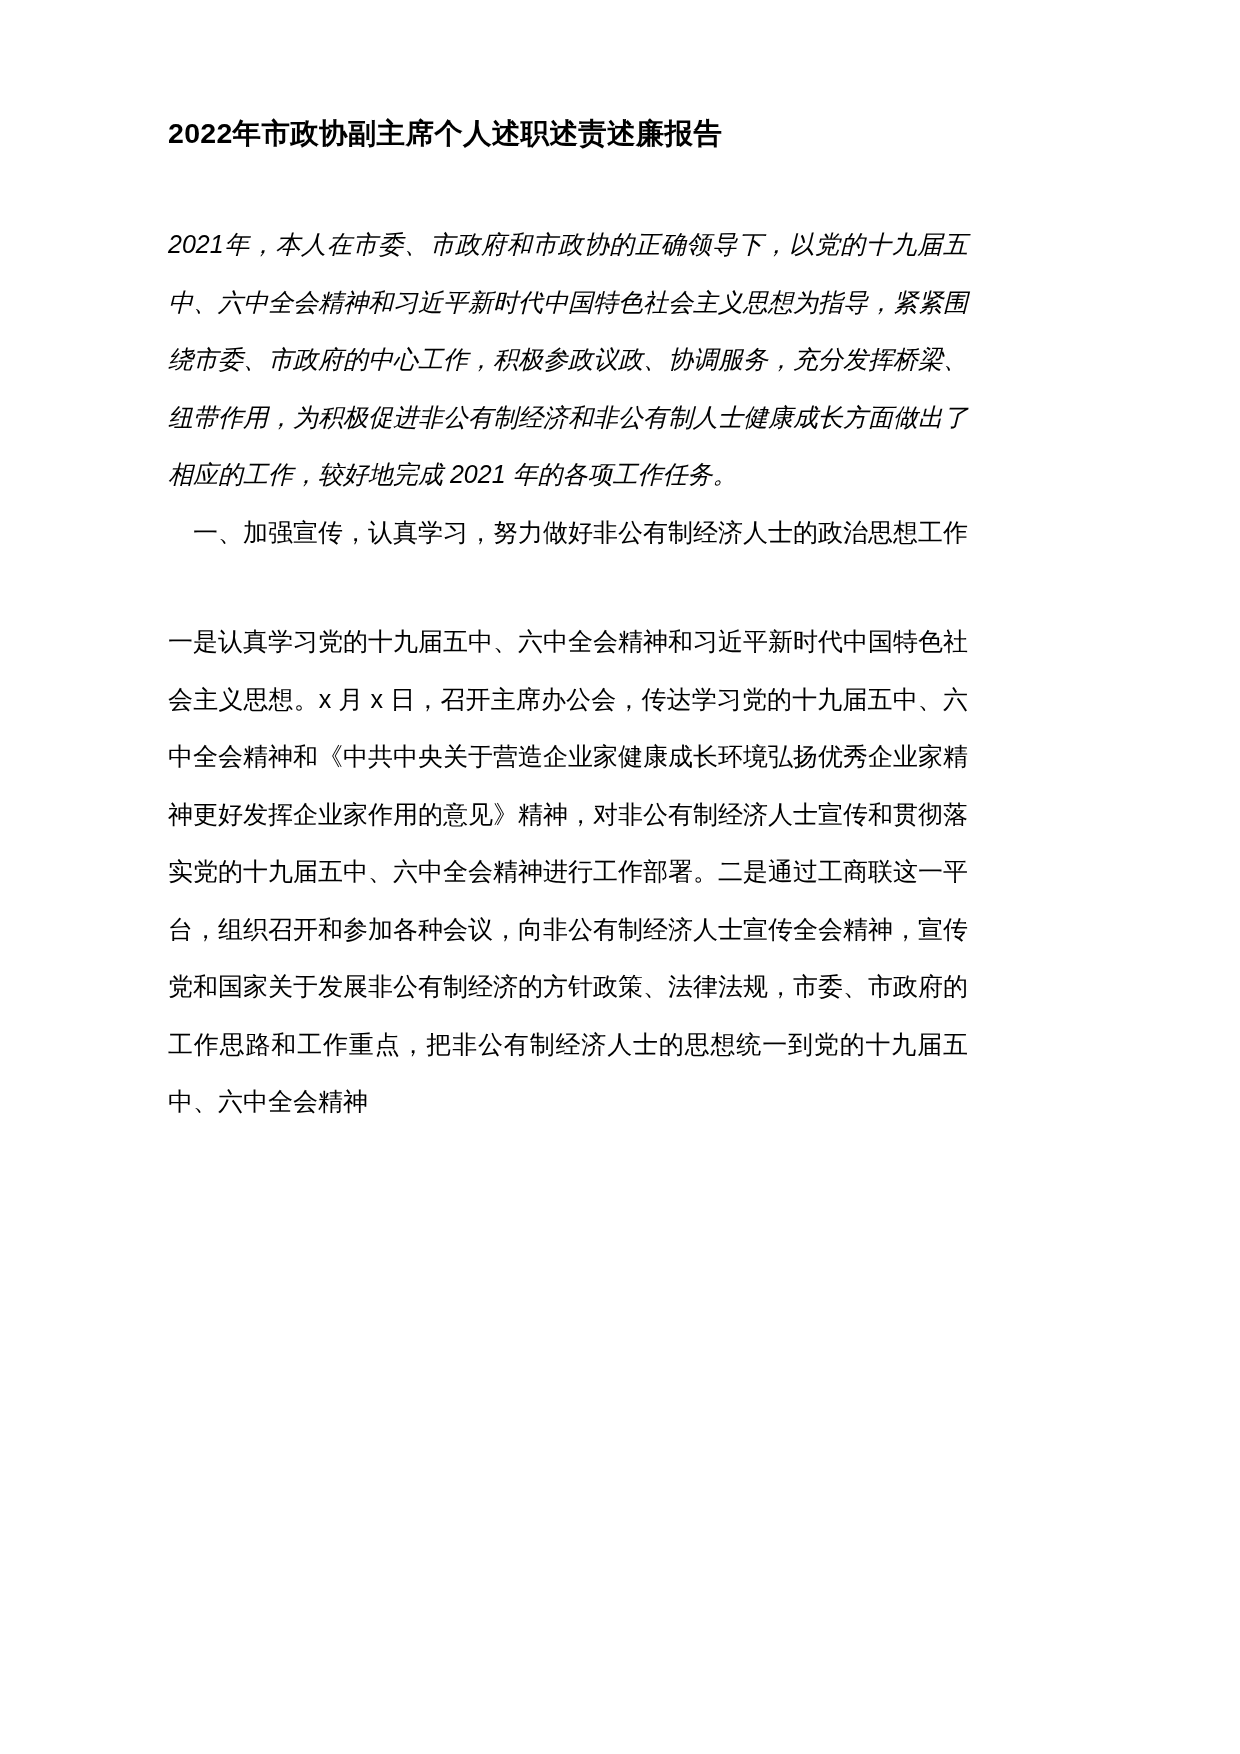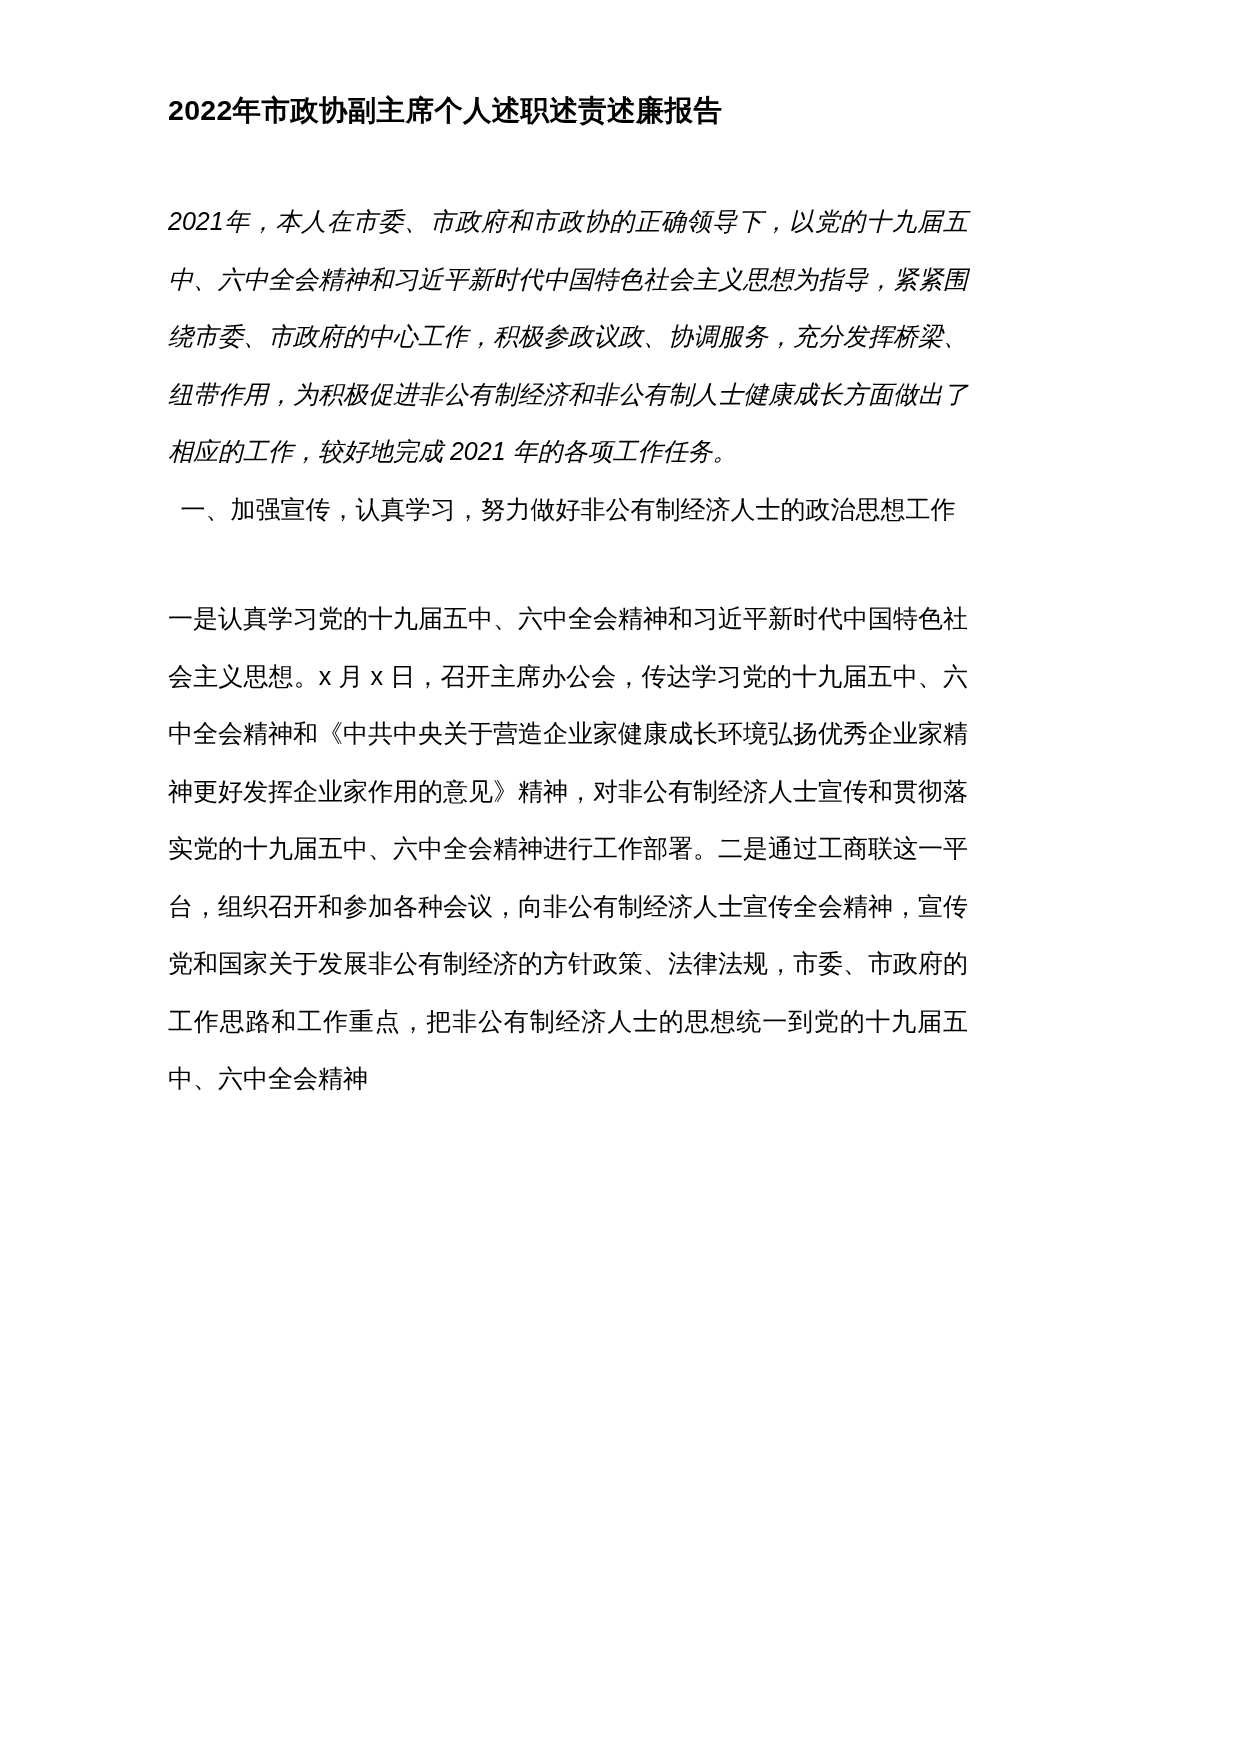--- a/index.html
+++ b/index.html
@@ -28,40 +28,40 @@
     top: 0;
     width: 800px;
   }
   .doc-title {
     font-size: 28.5px;
     font-weight: 700;
     line-height: 1.45;
     letter-spacing: 0.3px;
     text-align: left;
     margin: 0;
-    padding-top: 90px;
+    padding-top: 113px;
     color: #000000;
     white-space: nowrap;
   }
   .para {
     font-size: 25px;
     line-height: 57.5px;
     text-align: justify;
     text-justify: inter-ideograph;
     margin: 0;
     color: #000000;
     letter-spacing: 0px;
     word-break: break-all;
   }
   .para-gap-first { margin-top: 62px; font-style: italic; }
   .para-gap      { margin-top: 52px; }
   .section-head {
     font-size: 25px;
     line-height: 57.5px;
-    text-align: center;
+    text-align: right;
     margin: 0;
     color: #000000;
     word-break: break-all;
   }
 </style>
 </head>
 <body>
 
 <div class="page">
   <div class="content">

